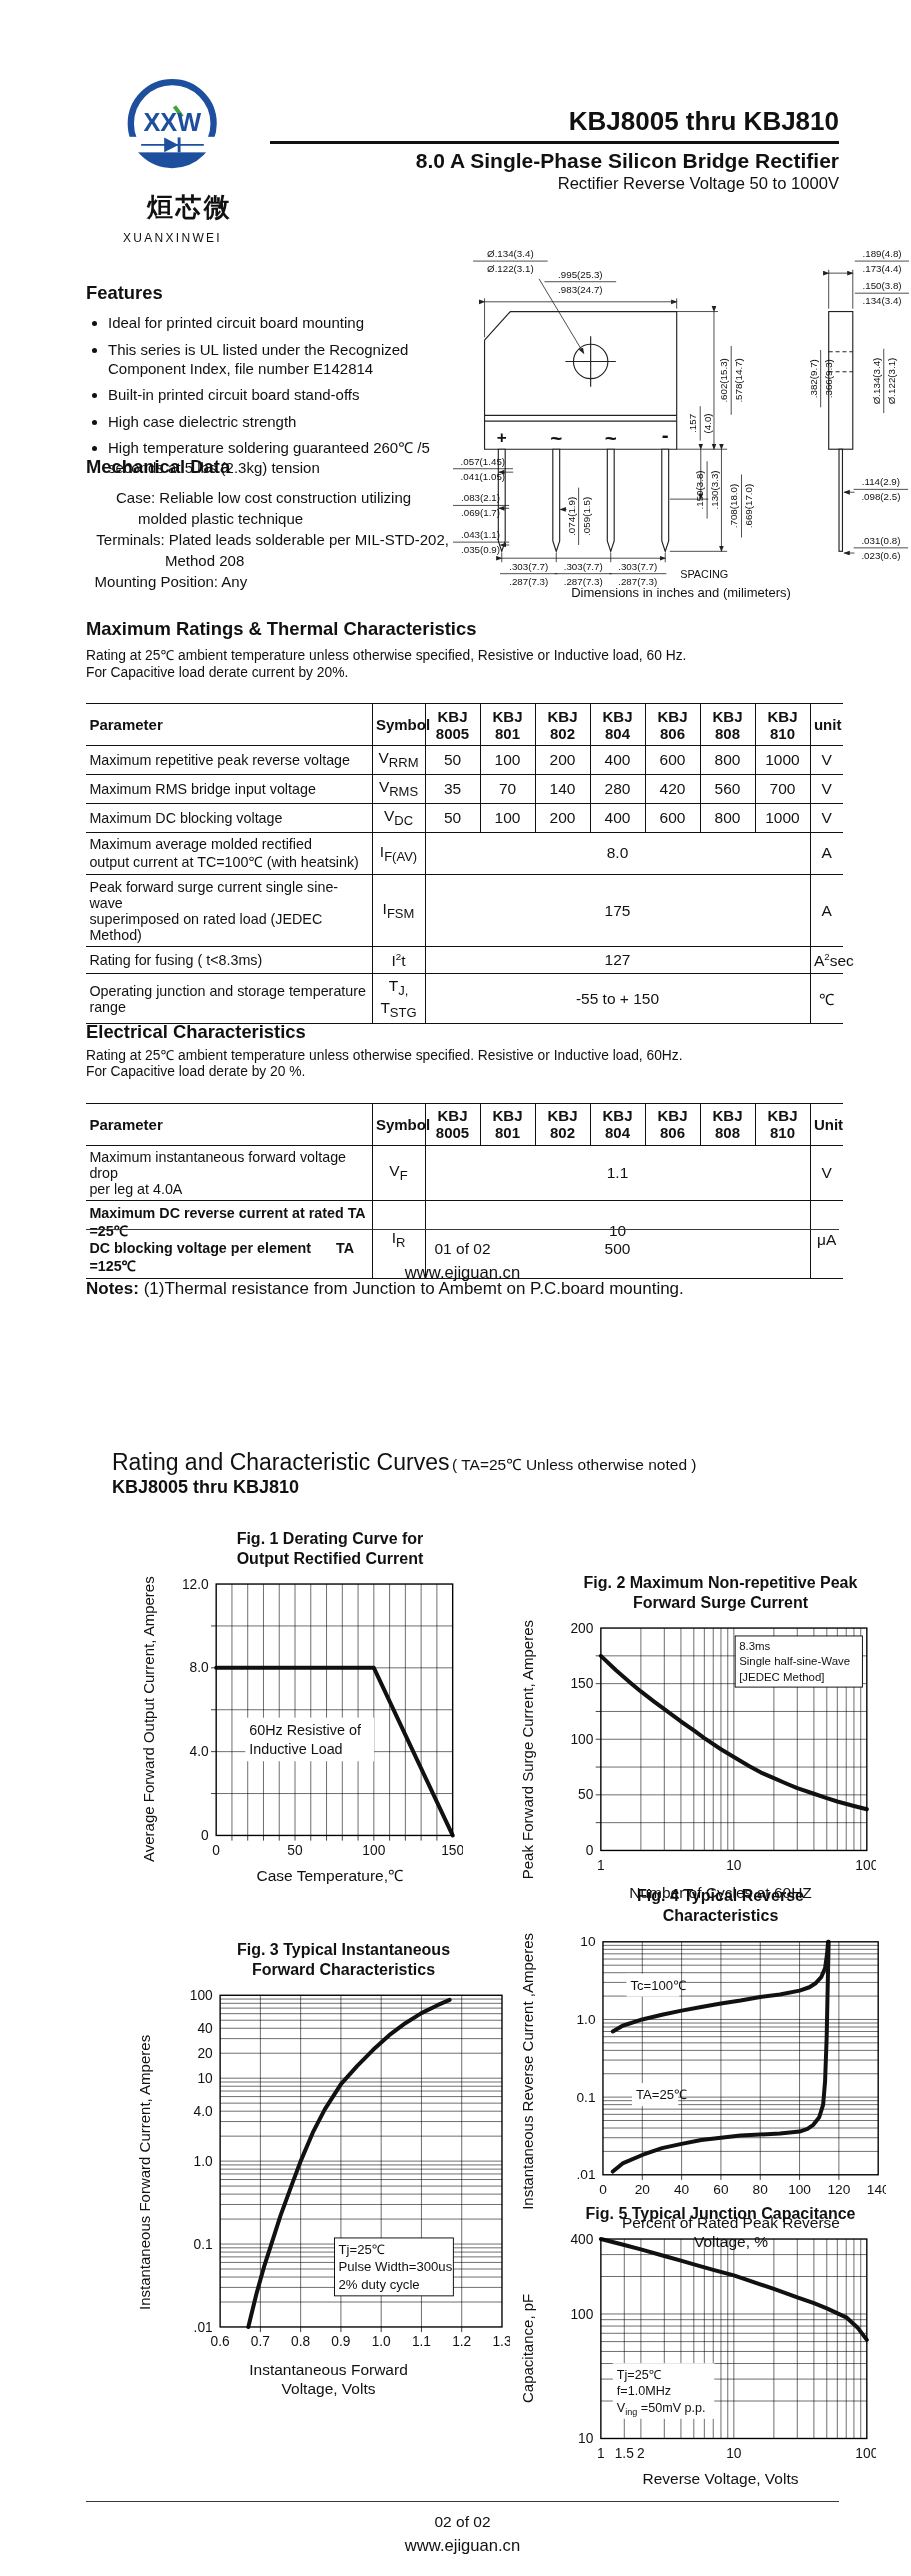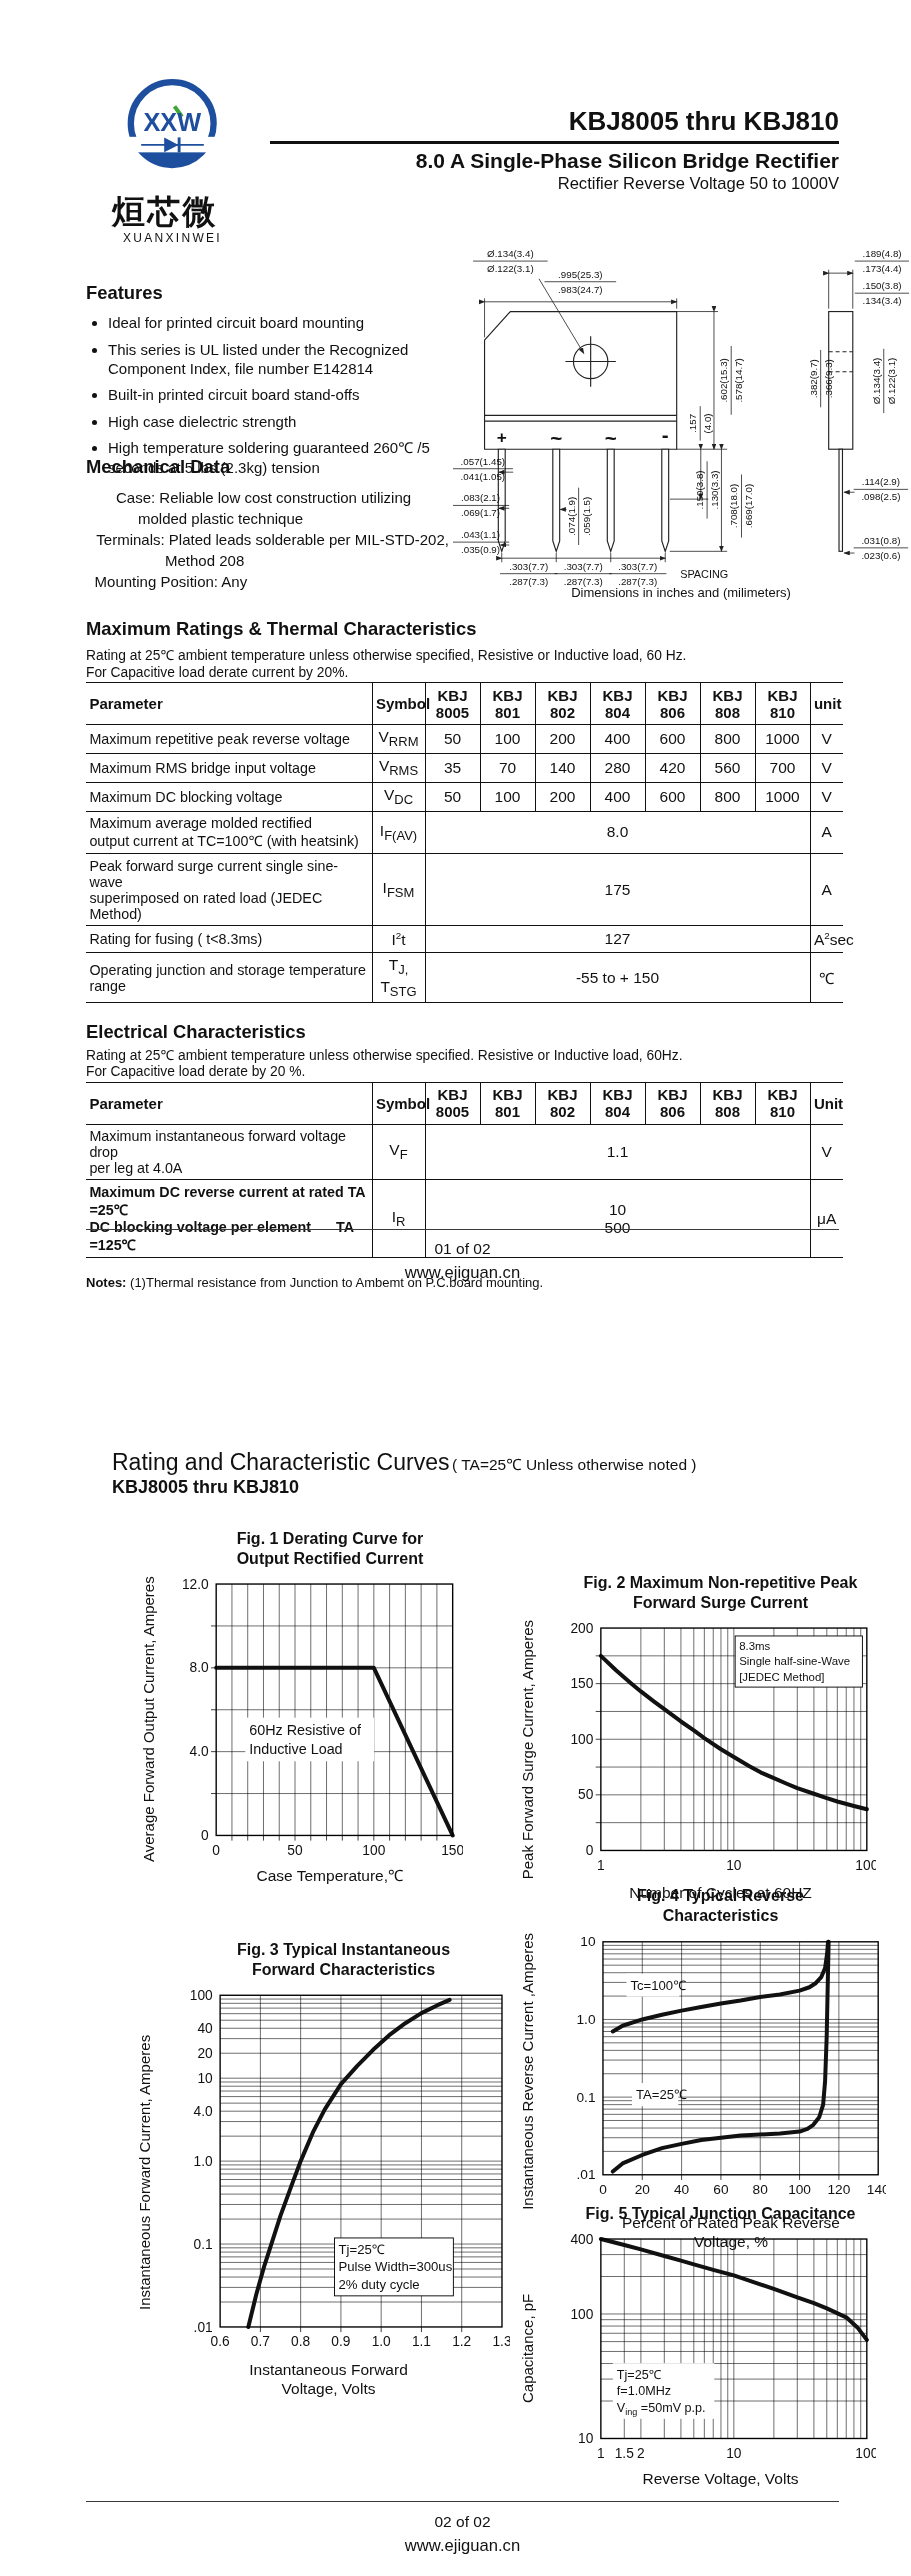--- a/index.html
+++ b/index.html
@@ -1,46 +1,46 @@
 <!DOCTYPE html>
 <html style="font-size:9.2px"><head>
 <meta charset="utf-8">
 <style>
   html,body{margin:0;padding:0;background:#9a9a9a;}
   #page{position:relative;width:912px;height:2576px;background:#ffffff;
         font-family:"Liberation Sans",sans-serif;color:#111;overflow:hidden;}
   .abs{position:absolute;}
-  .c-cn{font-size:33px;font-weight:bold;letter-spacing:2.3px;text-align:left;
+  .c-cn{font-size:26px;font-weight:bold;letter-spacing:2.3px;text-align:right;
         font-family:"DejaVu Sans","Liberation Sans",sans-serif;}
   .c-en{font-size:12px;letter-spacing:2.3px;text-align:center;}
   .titleblock{text-align:right;}
   .titleblock h1{margin:0;font-size:26px;line-height:27.5px;}
   .trule{height:2.9px;background:#111;margin-top:5.7px;}
   .tsub{font-size:21px;font-weight:bold;margin-top:4.6px;}
   .tsub2{font-size:16.6px;margin-top:1.7px;}
   .sechead{font-size:18.4px;font-weight:bold;margin:0;}
   .feat-list{margin:9.2px 0 0 22px;padding:0;}
   .feat-list li{font-size:15px;line-height:19.5px;margin-bottom:6.9px;max-width:367px;}
   .mech-line{font-size:15px;line-height:21px;}
   .m0{margin-left:30px}.m1{margin-left:52px}.m2{margin-left:10.3px}.m3{margin-left:79px}.m4{margin-left:8.6px}
   .cond{font-size:13.8px;line-height:16.6px;}
-  table.dt{border-collapse:collapse;table-layout:fixed;width:753px;margin-top:1px;
+  table.dt{border-collapse:collapse;table-layout:fixed;width:753px;margin-top:22px;
            border-top:1.7px solid #111;border-bottom:1.7px solid #111;}
   table.dt th,table.dt td{border-left:0.7px solid #111;padding:3.4px 3.4px;vertical-align:middle;}
   table.dt th:first-child,table.dt td:first-child{border-left:none;}
   table.dt tr{border-top:1.3px solid #111;}
   table.dt thead tr{border-top:none;border-bottom:1.5px solid #111;}
   th.p,td.p{text-align:left;padding-left:5.7px;font-size:14.3px;}
   table.dt th{font-size:15px;line-height:17px;}
   td.v,td.s,td.u{text-align:center;font-size:15.5px;}
   td.s sub,th sub{font-size:13px;}
   sup{font-size:9.8px;}
   .bold{font-weight:bold;}
   .gap{margin-left:25px;}
-  .notes{font-size:13px;margin-top:17px;}
+  .notes{font-size:17px;margin-top:0;}
   .footline{height:0;border-top:1.5px solid #3a3a3a;}
   .footpg{font-size:15.5px;text-align:center;}
   .footurl{font-size:16.6px;text-align:center;}
   .ch-b{font-size:23px;font-weight:normal;}
   .ch-n{font-size:15.5px;}
   .ch-part{font-size:18px;font-weight:bold;}
   .fig{position:absolute;margin-left:44px;}
   .fig .ft{text-align:center;font-weight:bold;font-size:16px;line-height:20px;}
   .crow{display:flex;align-items:stretch;margin-top:6.9px;}
   .ylab{width:36px;writing-mode:vertical-rl;transform:rotate(180deg);

